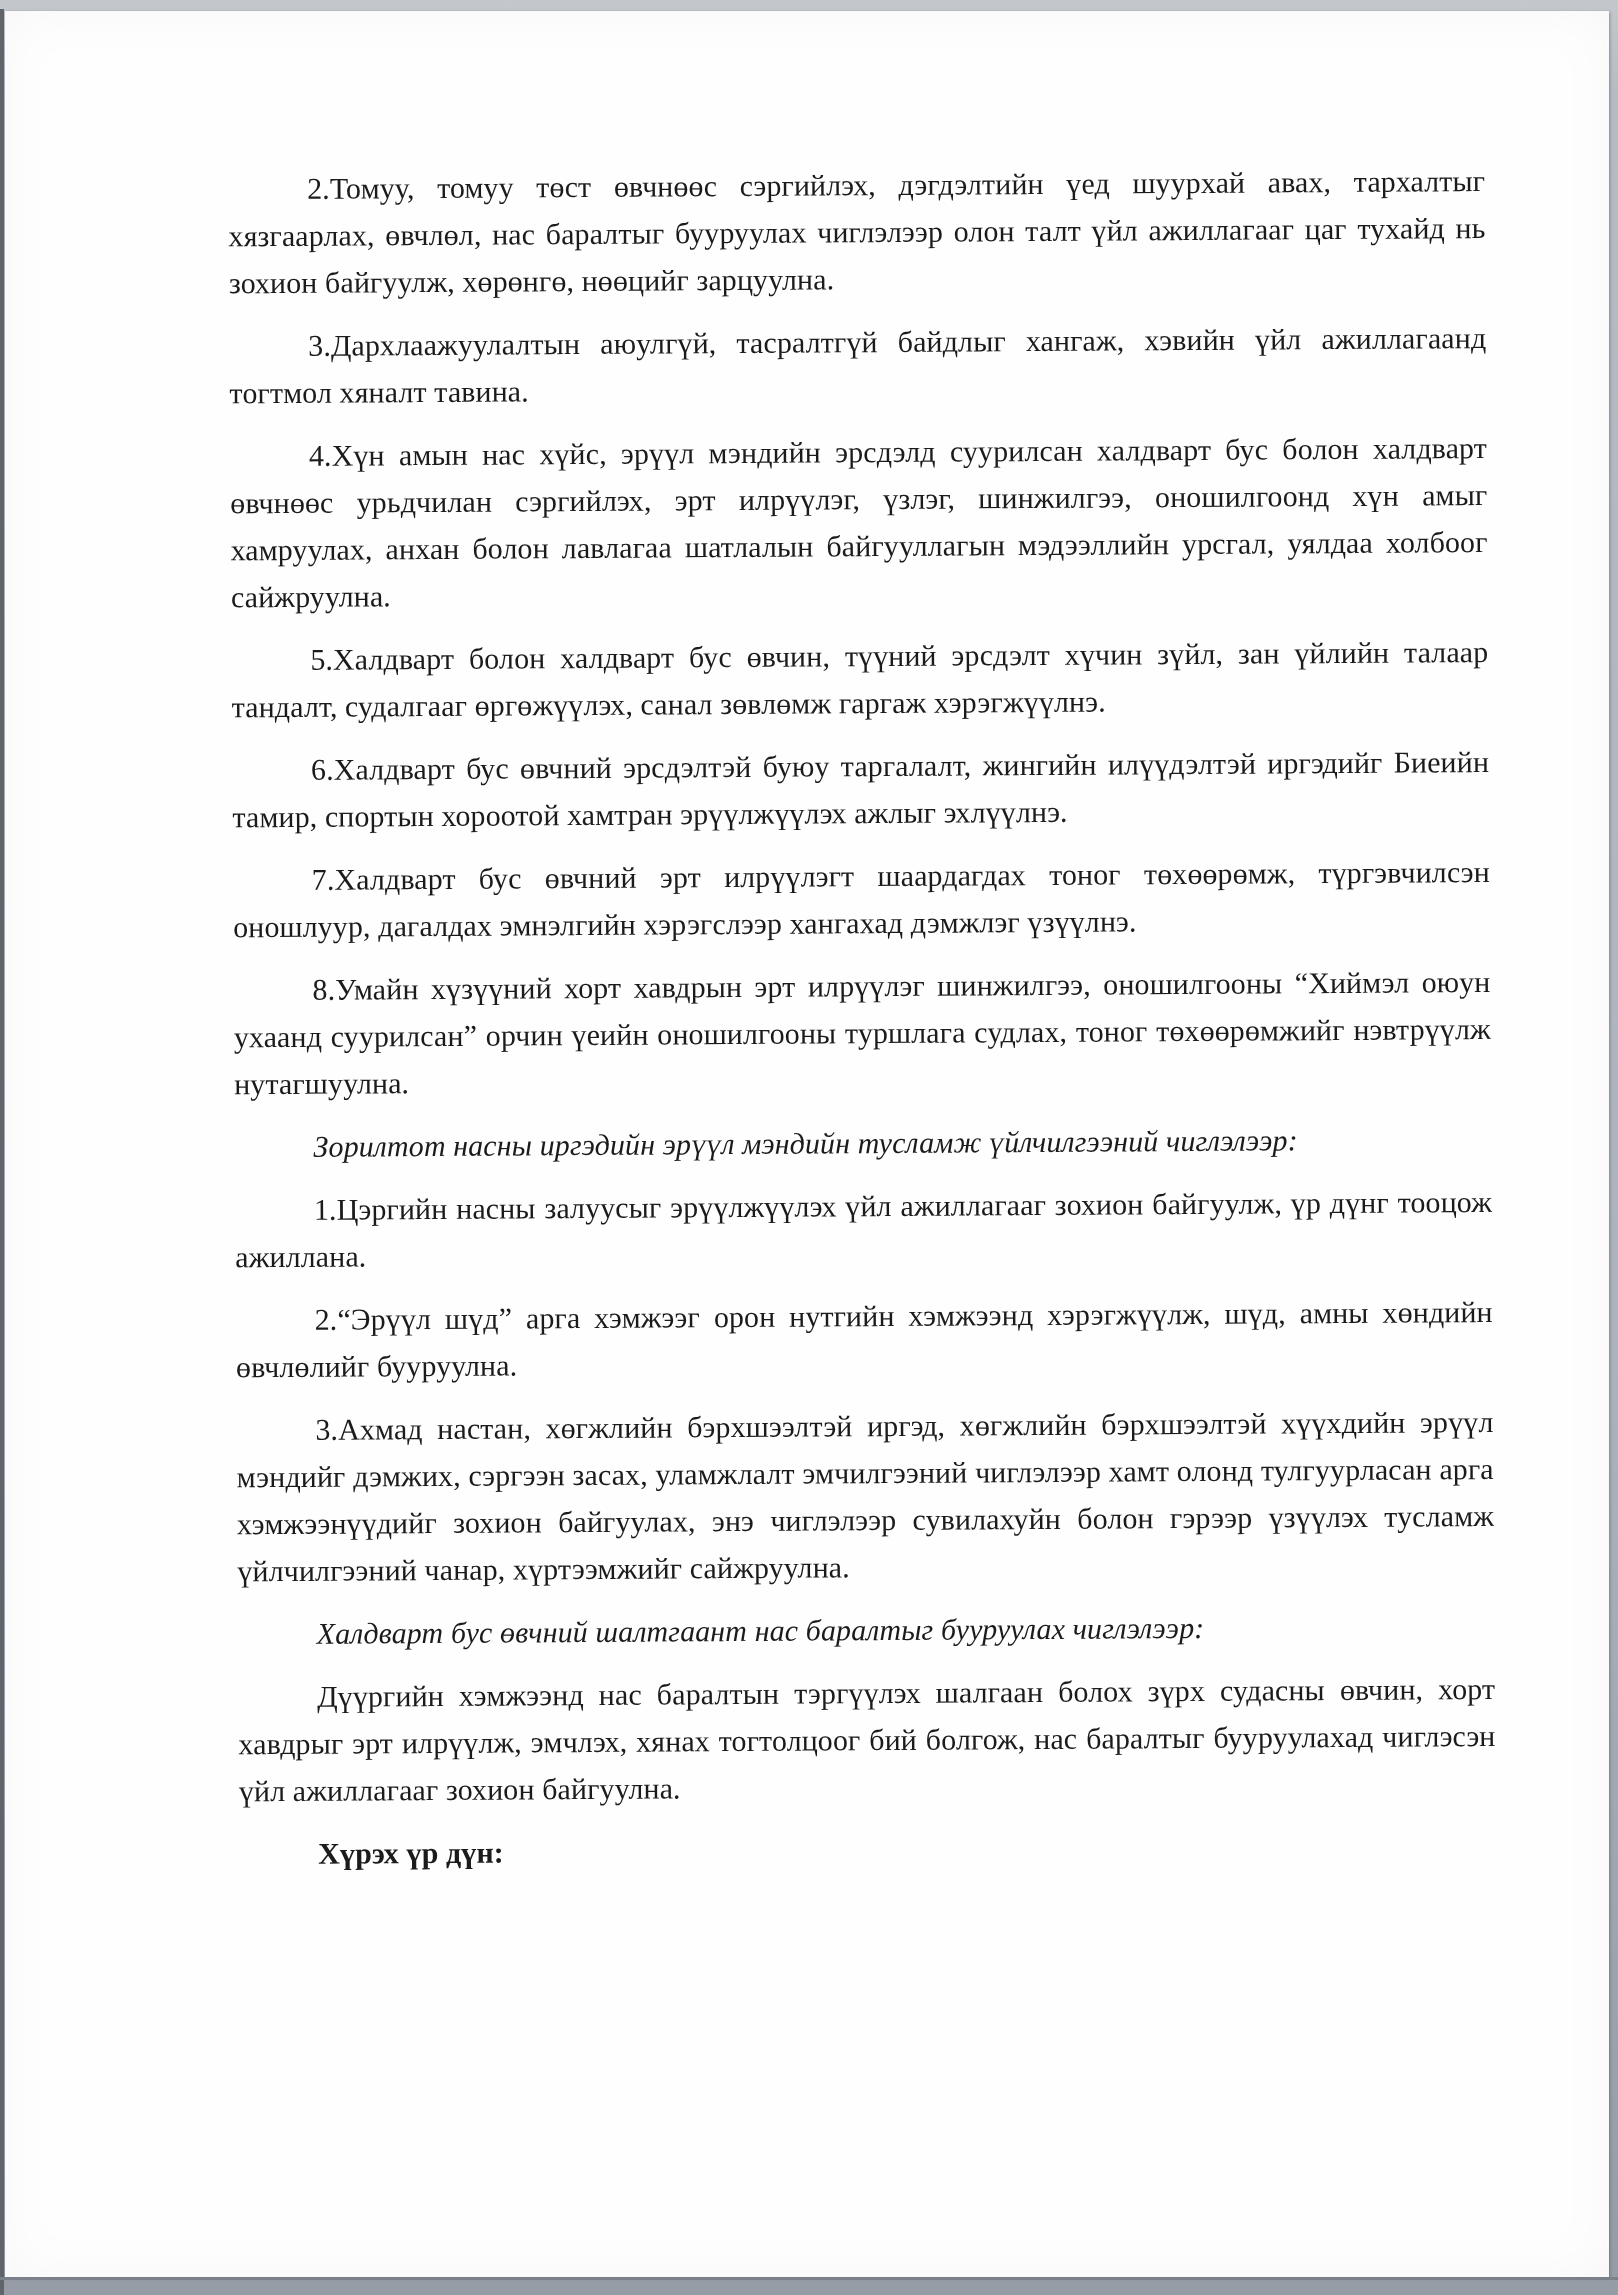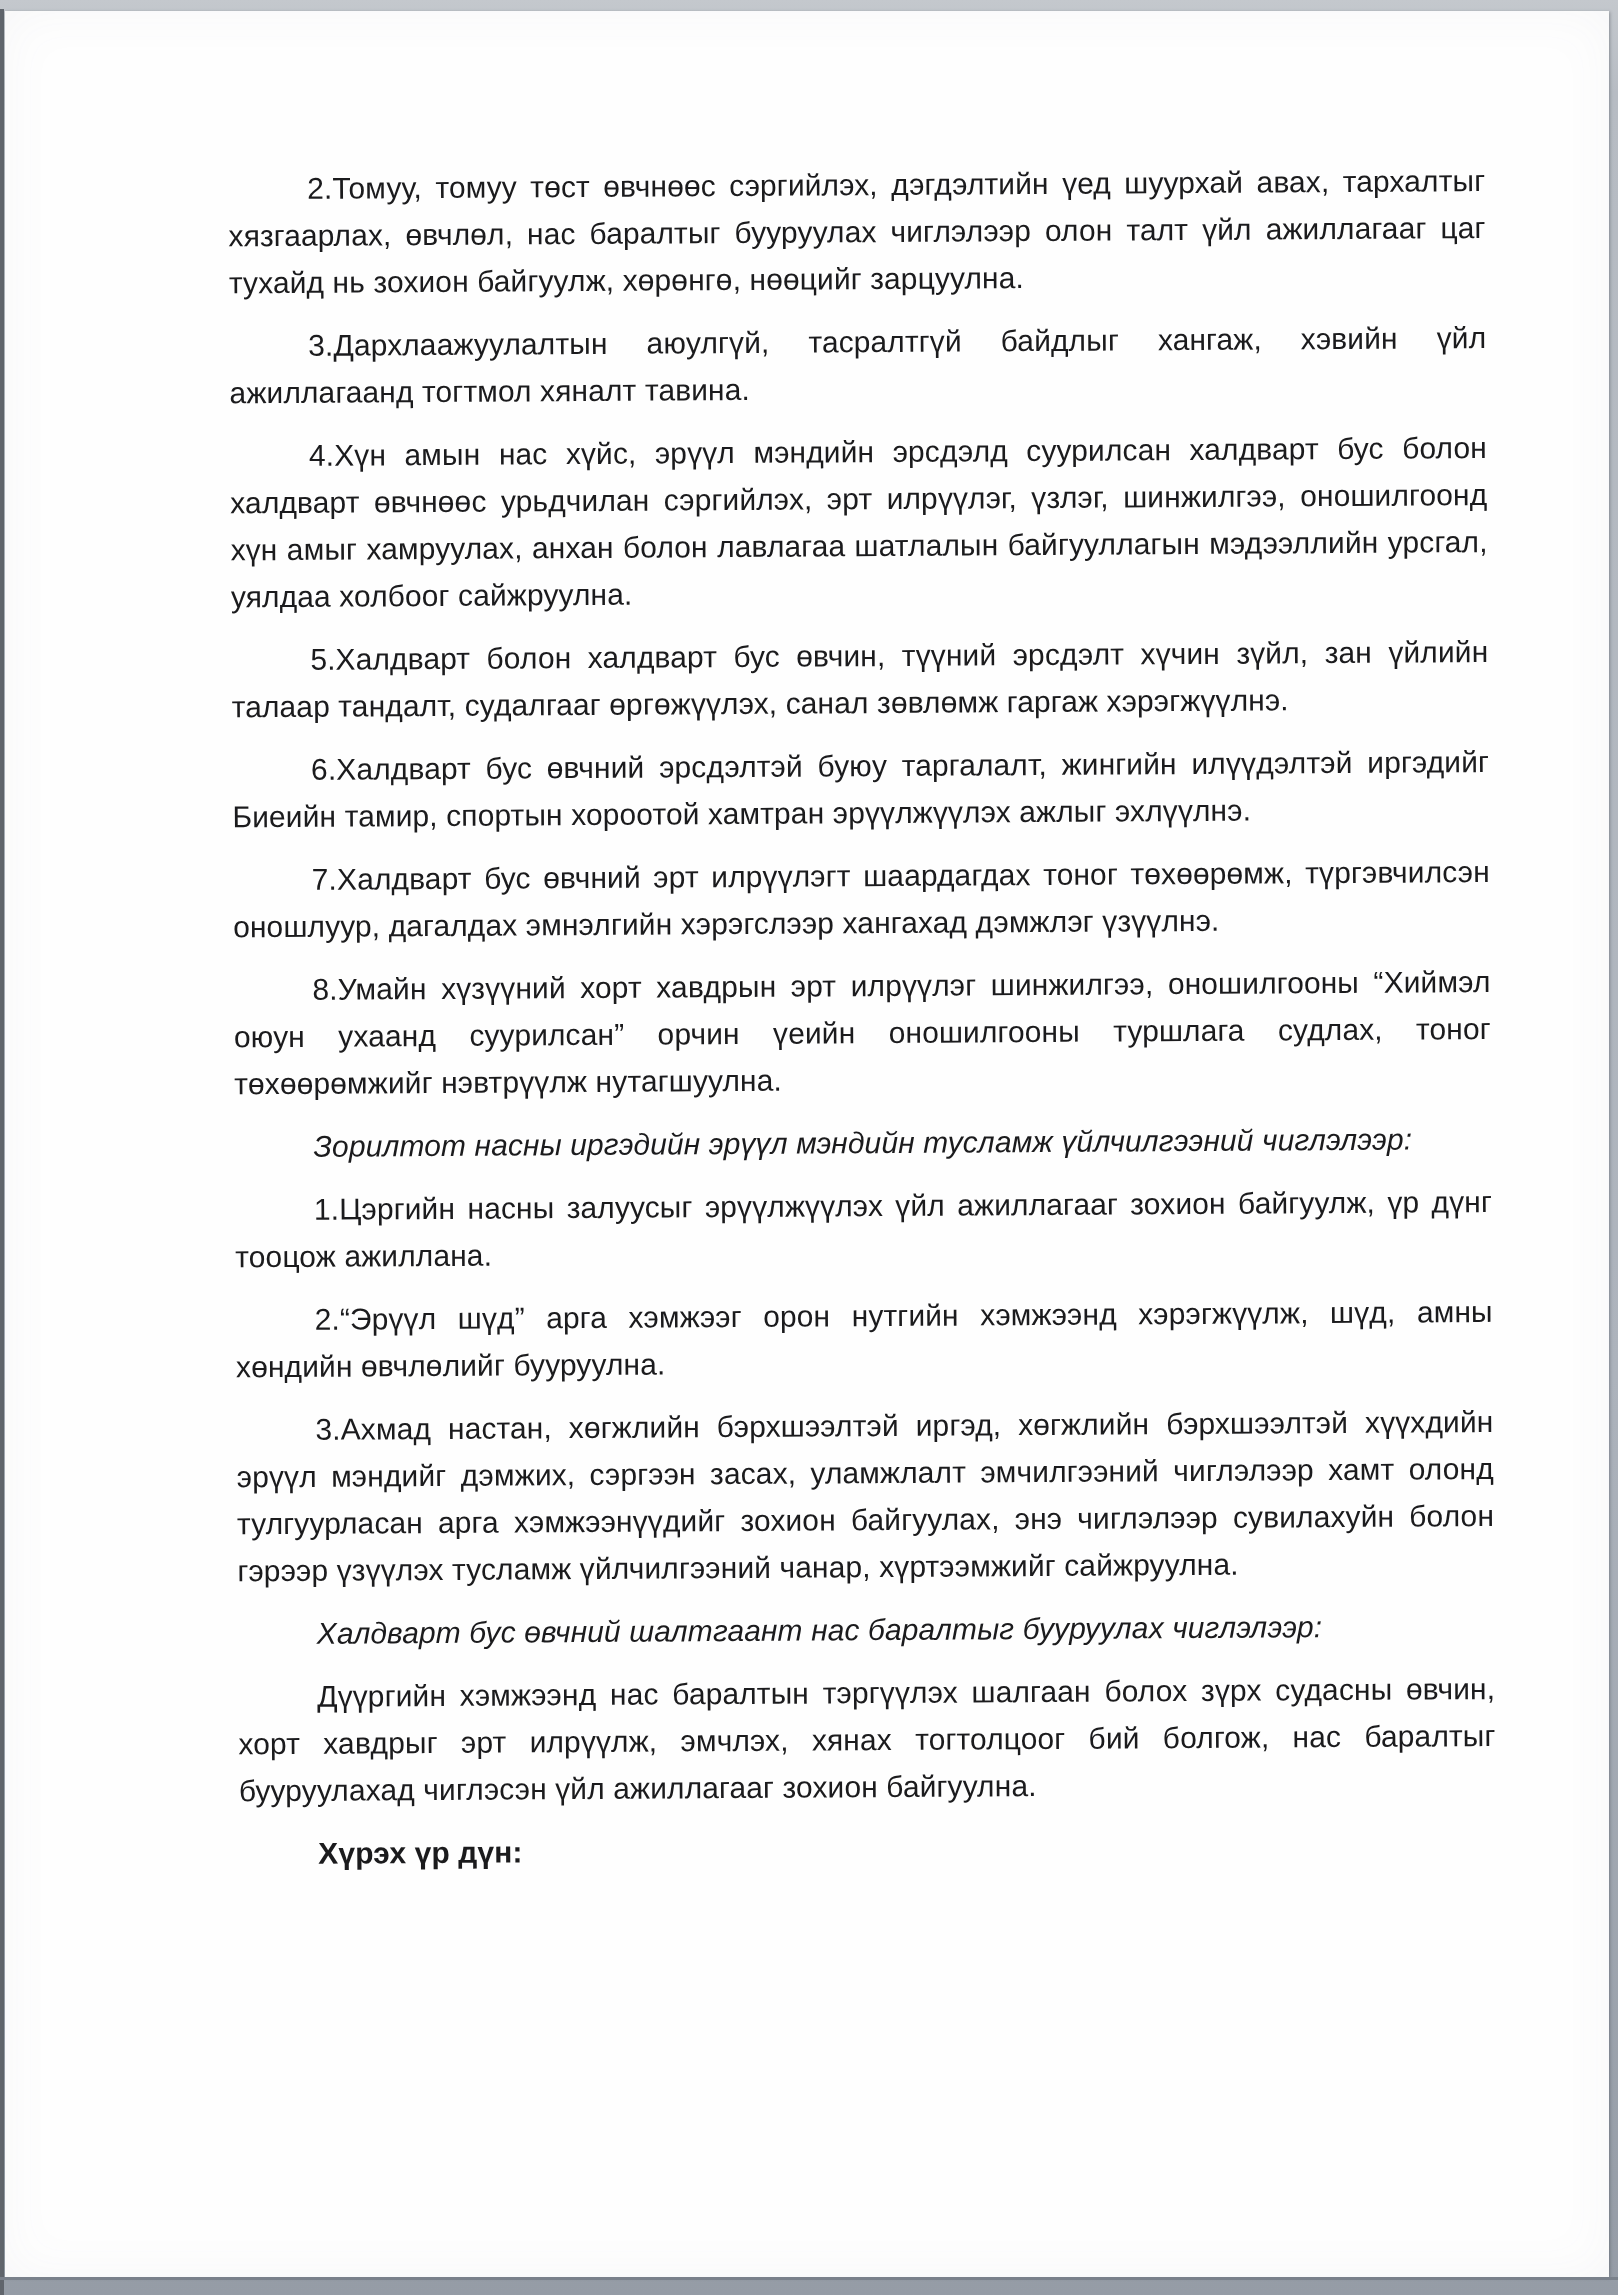--- a/index.html
+++ b/index.html
@@ -30,20 +30,21 @@
     left: 0; right: 0; bottom: 15.5px;
     height: 2.6px;
     background: #7a818b;
   }
   
   .paper {
     position: absolute;
     left: 4.5px; top: 11px; right: 9px; bottom: 18px;
     background: #fefefe;
     box-shadow: inset 0 0 52px rgba(120,125,135,0.05), 0.6px 1.3px 3.2px rgba(40,45,55,0.35);
+    font-family: Liberation Serif, serif;
   }
   
   .content {
     position: absolute;
     left: 223px;
     top: 146px;
     width: 1257px;
     transform: rotate(-0.38deg);
     transform-origin: 100% 0;
     color: #1b1b1d;

